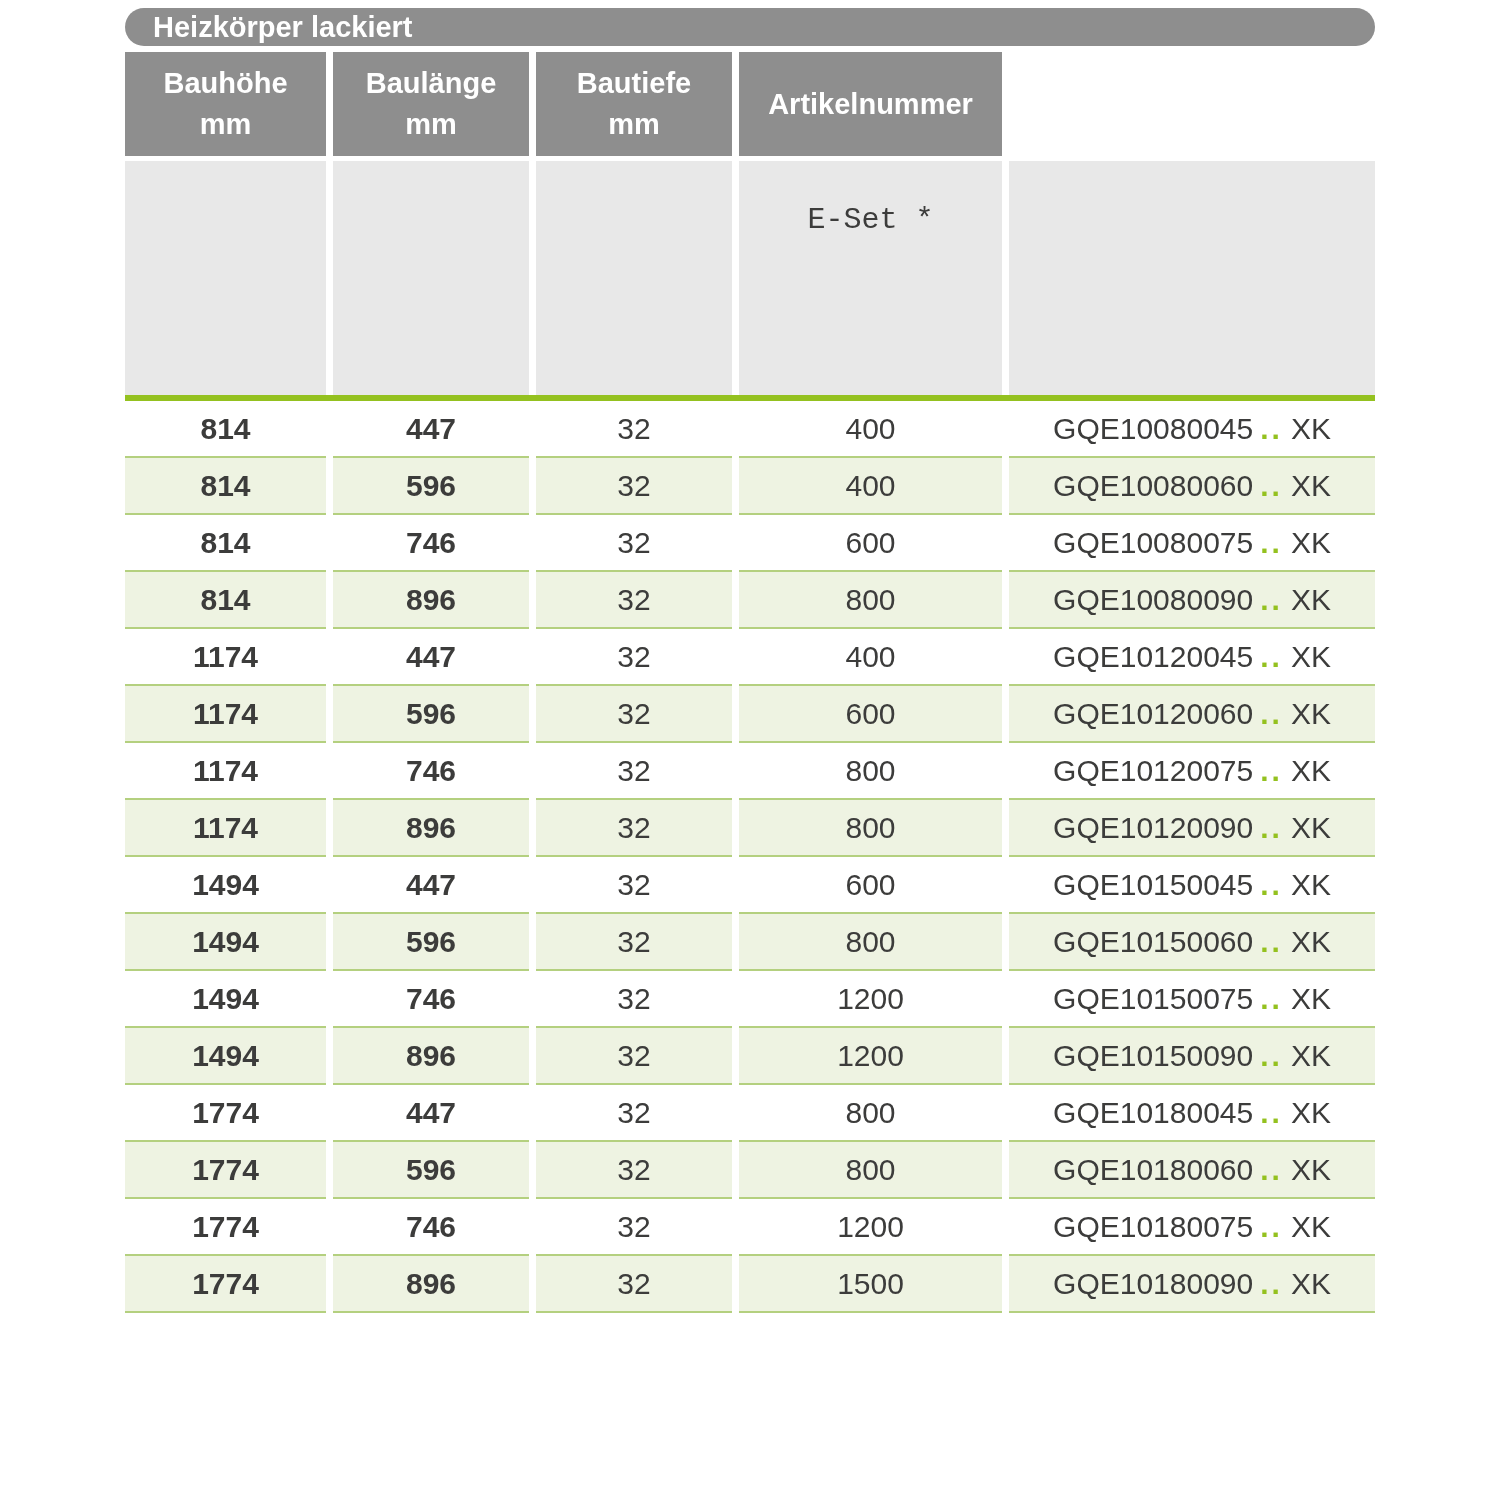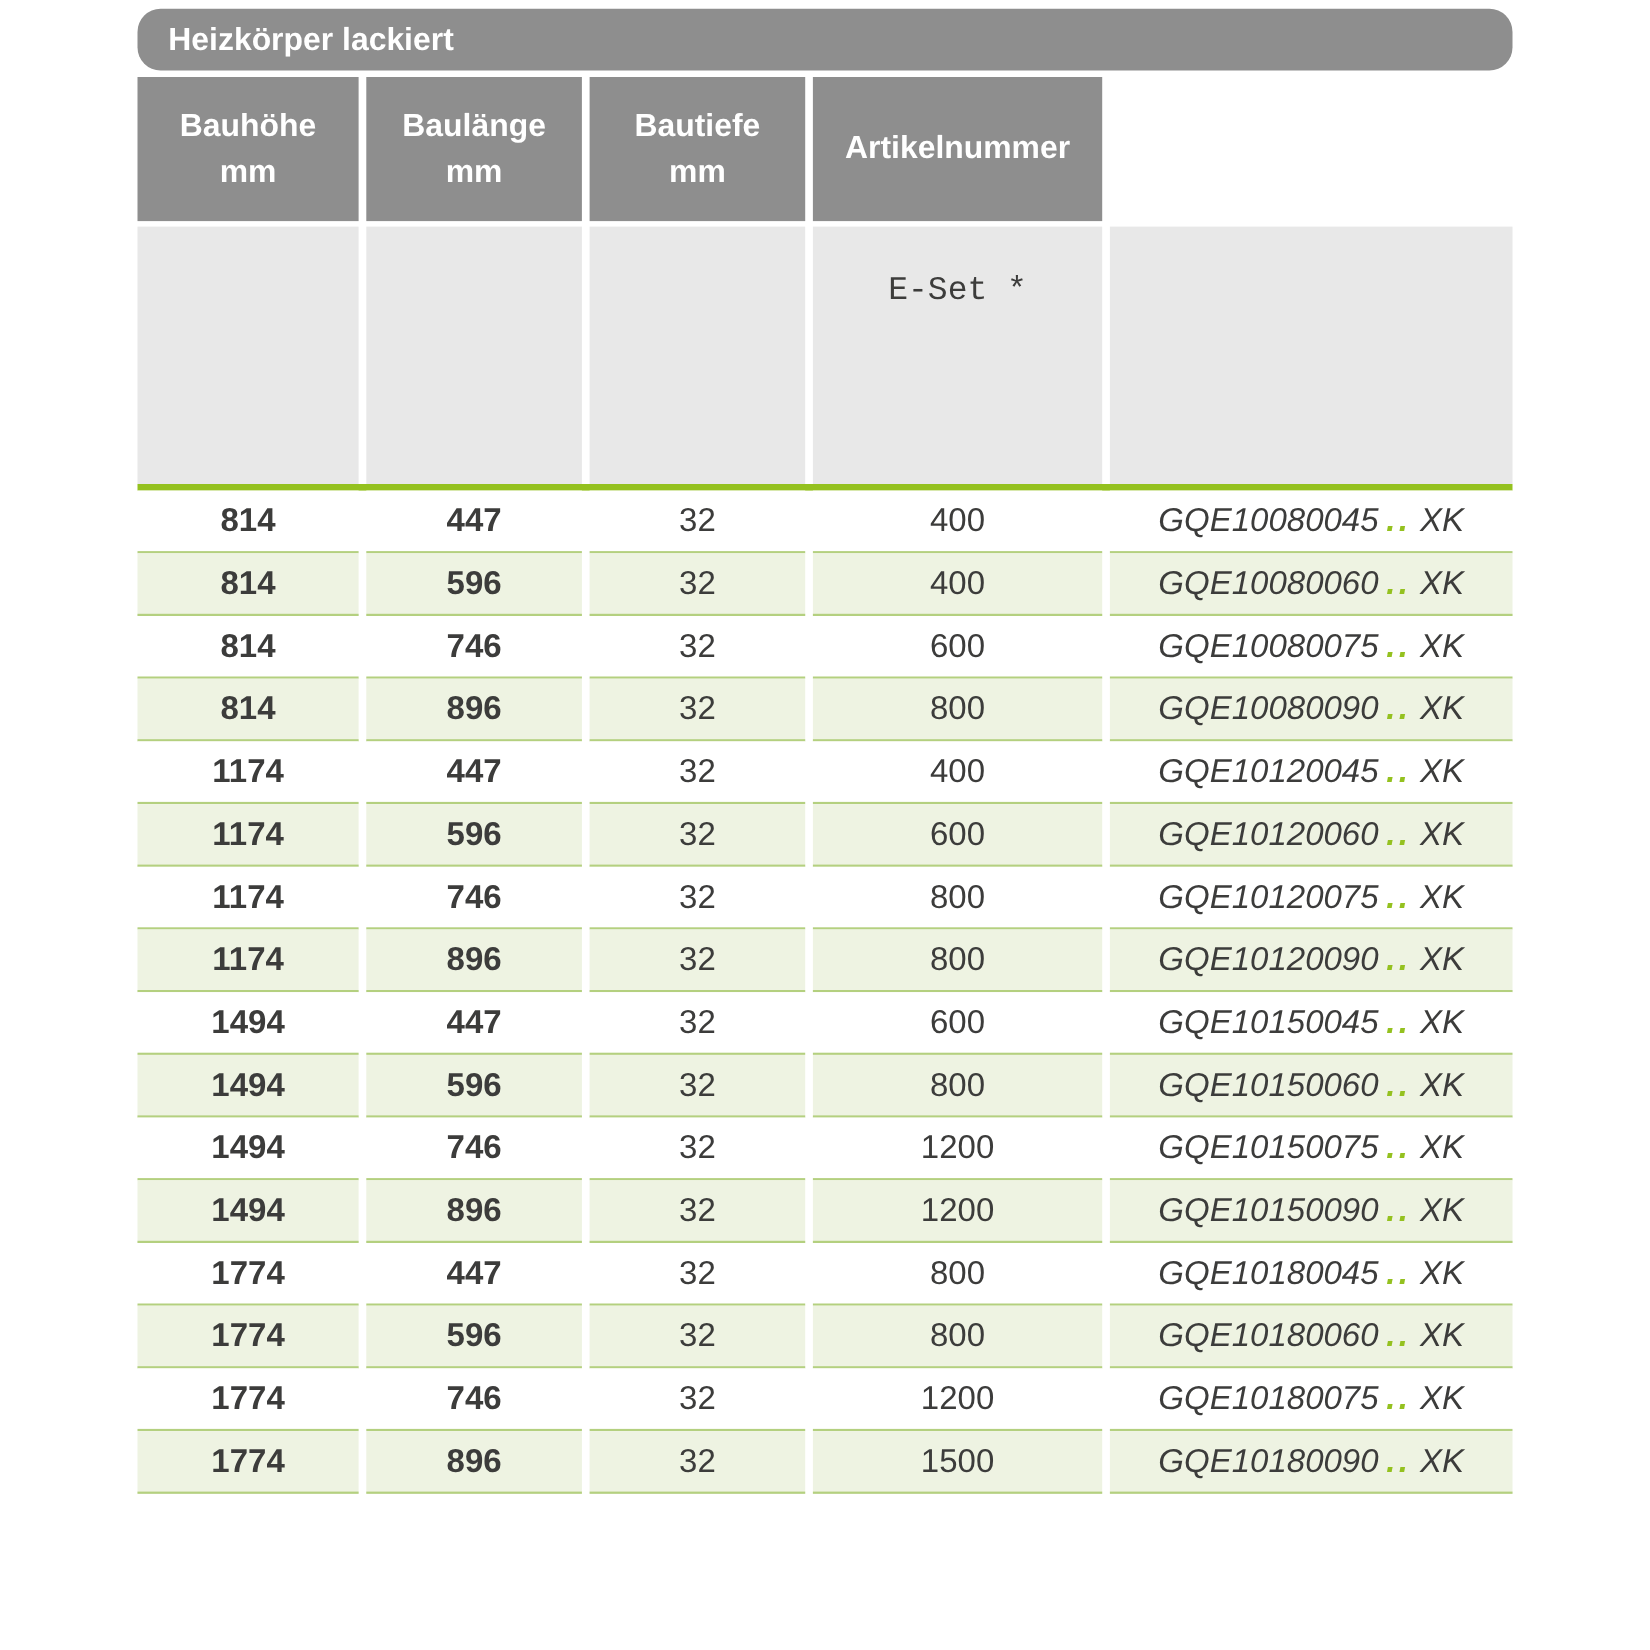--- a/index.html
+++ b/index.html
@@ -14,32 +14,32 @@
     position: absolute;
     left: 125px; top: 8px;
     width: 1250px;
   }
   .grid {
     display: grid;
     grid-template-columns: 201px 196px 196px 263px 366px;
     column-gap: 7px;
   }
   .title-bar {
-    height: 56px;
+    height: 38px;
     background: var(--header-gray, #8e8e8e);
     color: #ffffff;
     font-weight: bold;
     font-size: 29px;
     display: flex;
     align-items: center;
     padding-left: 28px;
     margin-bottom: 6px;
     border-radius: 21px;
   }
-  .header-row { height: 131px; margin-bottom: 5px; }
+  .header-row { height: 104px; margin-bottom: 5px; }
   .header-cell {
     background: var(--header-gray, #8e8e8e);
     color: #ffffff;
     font-weight: bold;
     font-size: 29px;
     line-height: 1.4;
     display: flex;
     flex-direction: column;
     align-items: center;
     justify-content: center;
@@ -66,21 +66,21 @@
     border-bottom: 2px solid var(--separator-green, #b4d07f);
     display: flex;
     align-items: center;
     justify-content: center;
     font-size: 30px;
     color: var(--text-dark, #3c3c3b);
     white-space: nowrap;
   }
   .body-row.alt .cell { background: var(--row-green, #eef3e2); }
   .c-bold { font-weight: bold; }
-  .cell-article span { display: inline-block; font-style: italic; }
+  .cell-article span { display: inline-block; }
   .dots {
     color: var(--accent-green, #94c11f);
     font-weight: bold;
     letter-spacing: 3px;
     margin: 0 8px 0 7px;
   }
 </style>
 </head>
 <body>
 

